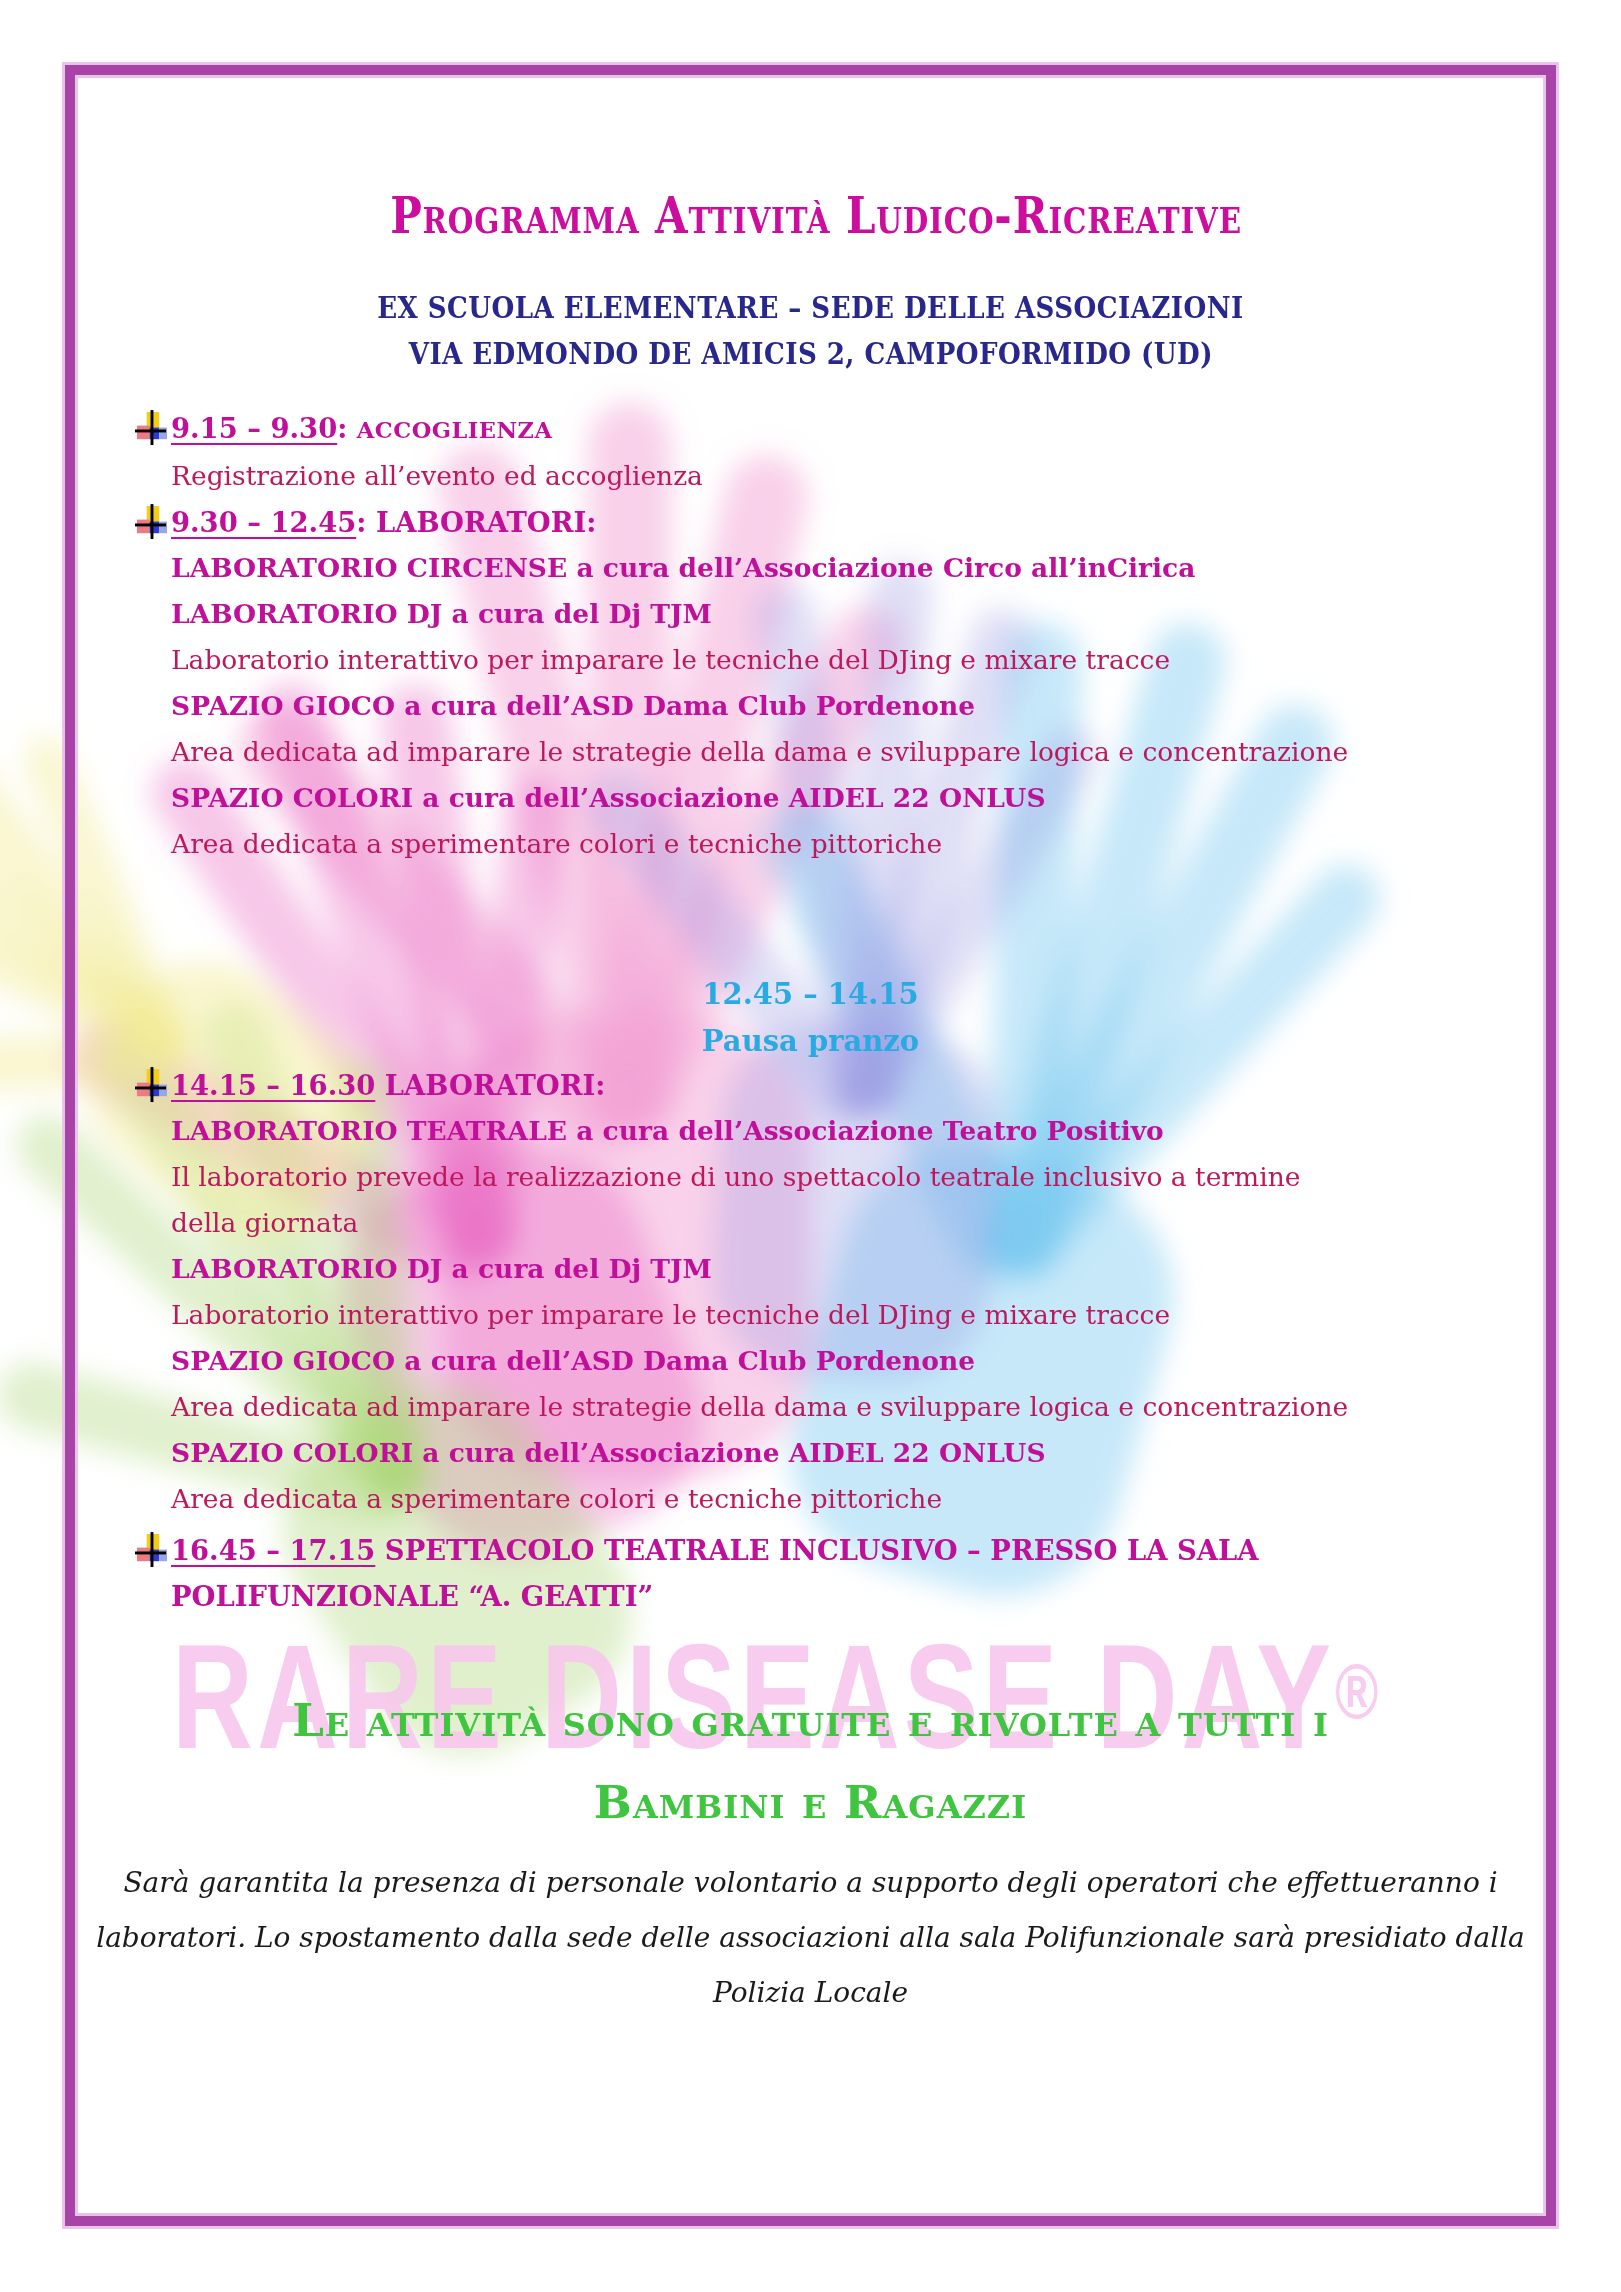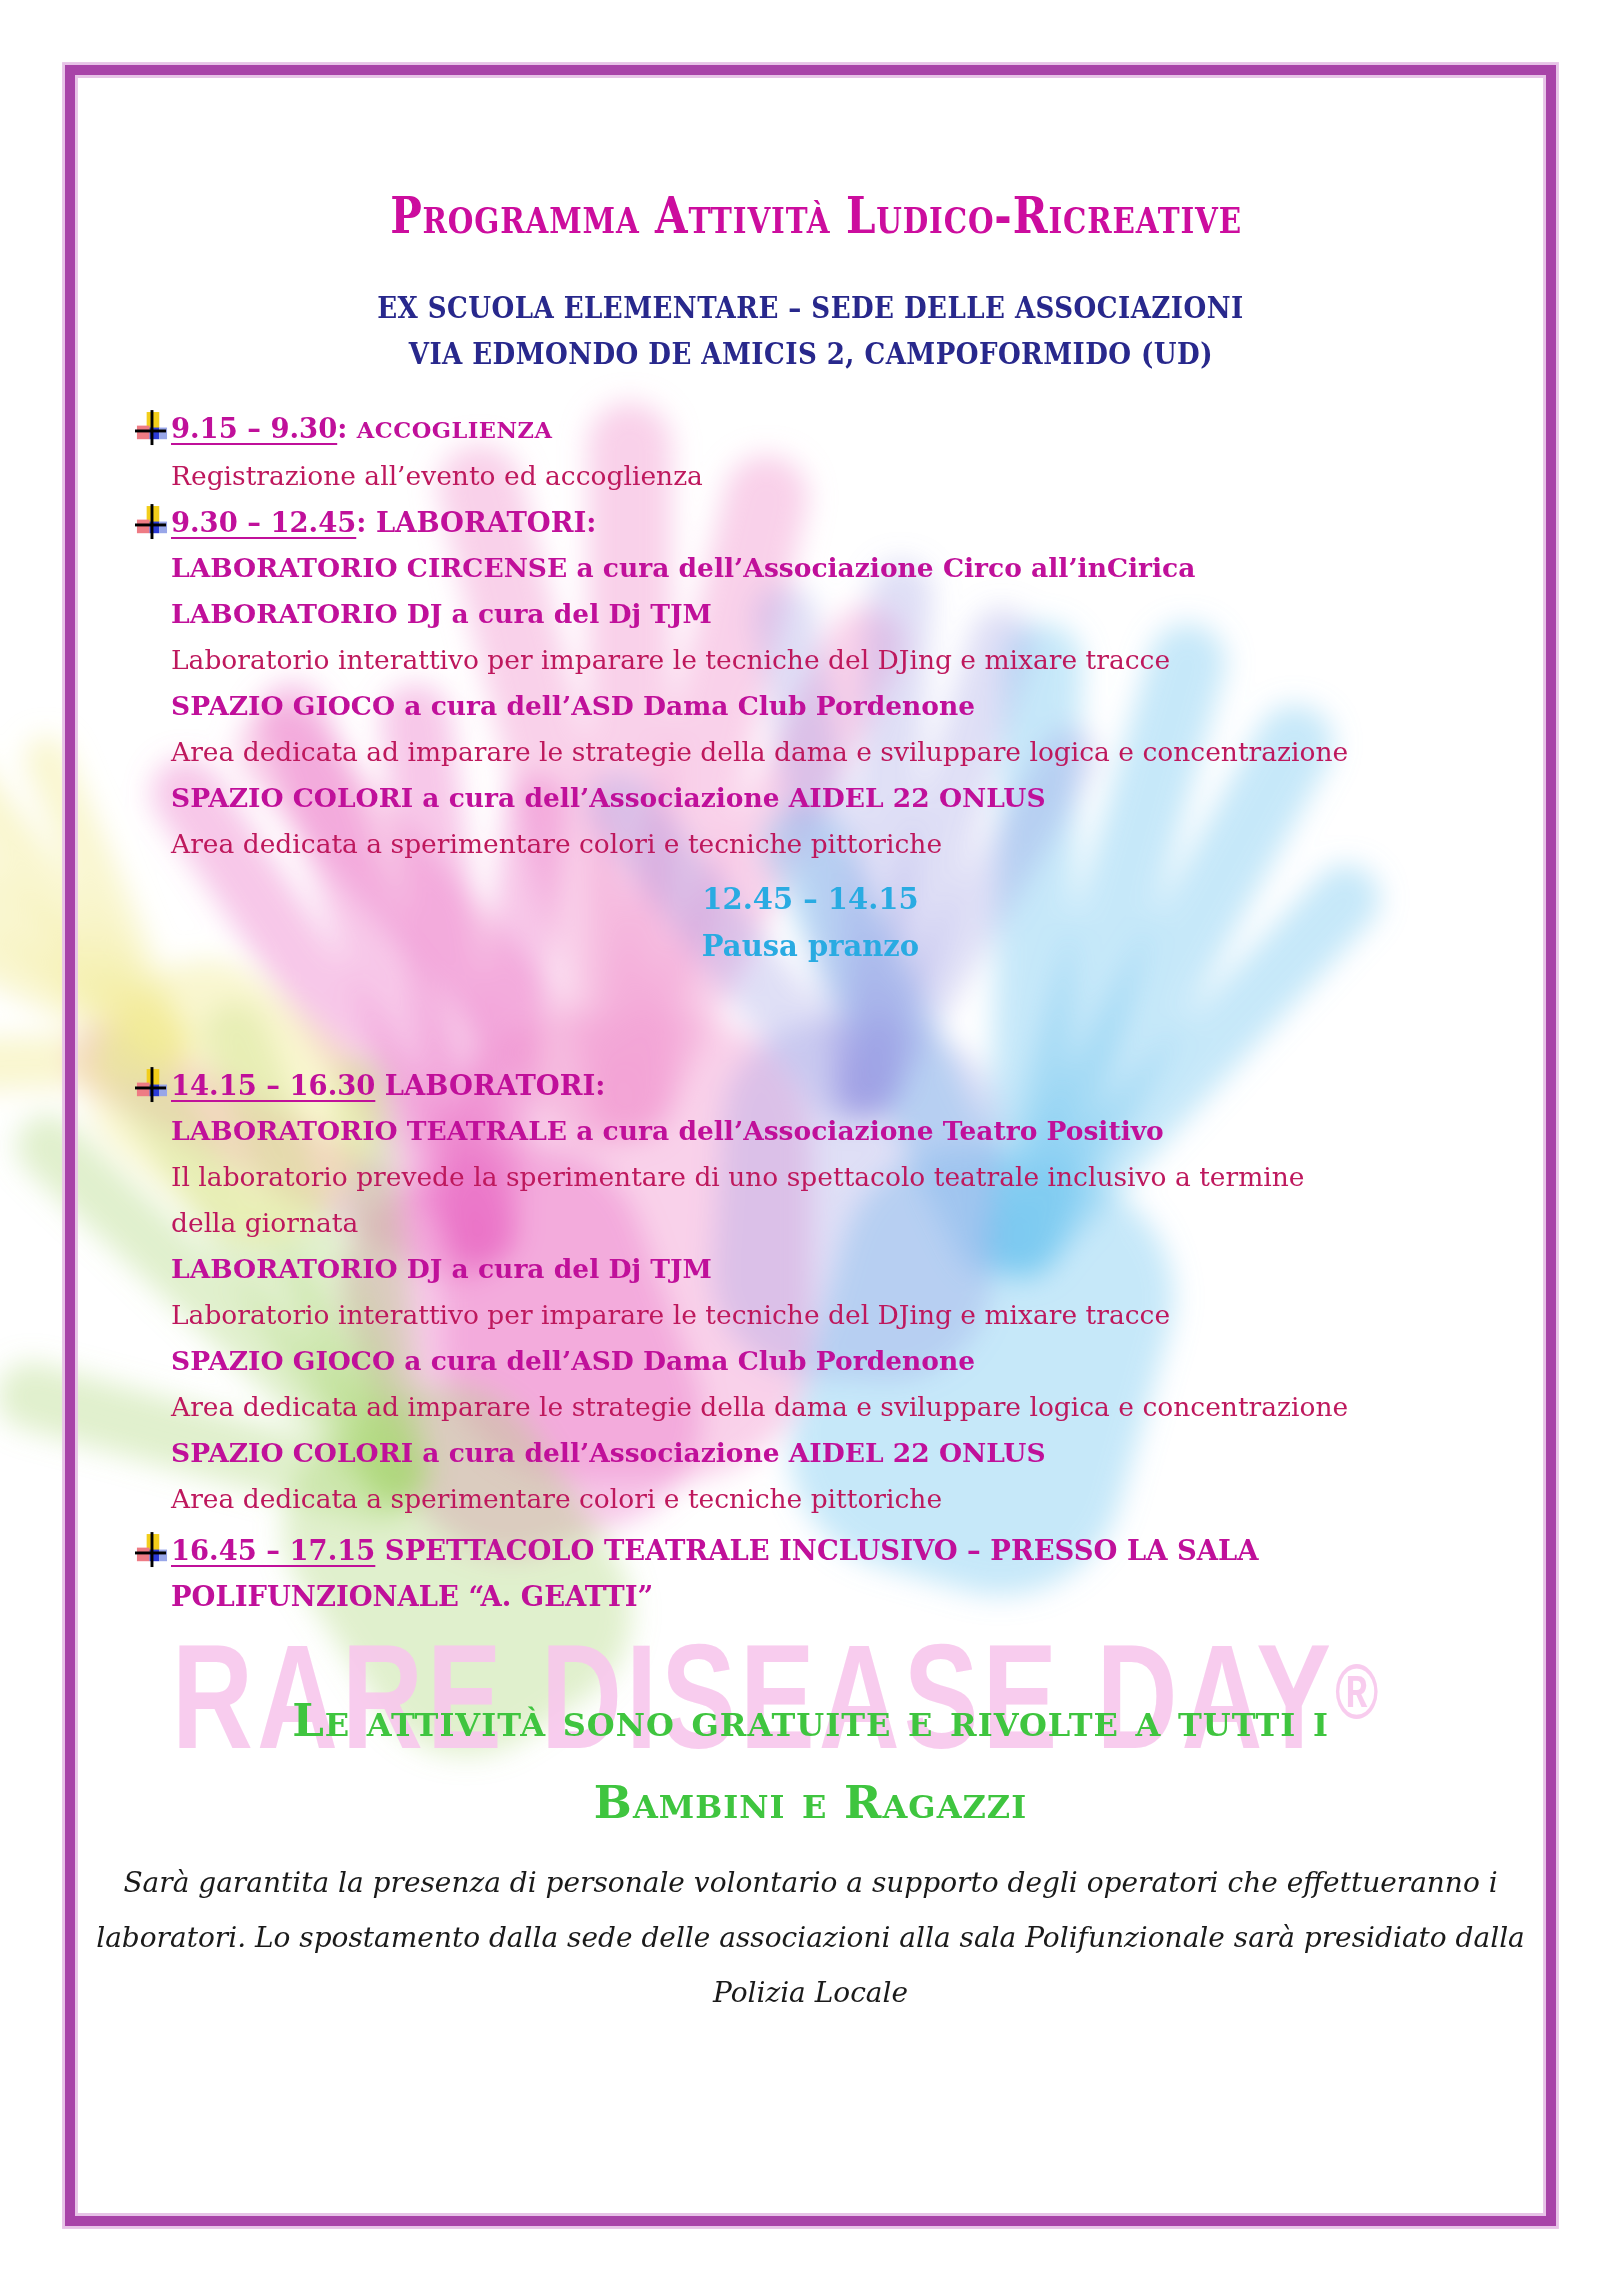--- a/index.html
+++ b/index.html
@@ -45,21 +45,21 @@
   #sched3{top:1527px;}
   .line{padding-left:36px; position:relative;}
   .timeline{color:#c0109a; font-weight:700; font-size:27.4px;}
   .time{text-decoration:underline; text-decoration-thickness:2px; text-underline-offset:4.9px;}
   .mini-caps{font-size:22.5px; letter-spacing:0.5px;}
   .heading{color:#c0109a; font-weight:700;}
   .body{color:#be185d;}
   .bullet{position:absolute; left:0; top:4.9px; width:33px; height:39px;}
   .wrap1200{max-width:1176px;}
   .wrap1260{max-width:1235px;}
-  #pause{top:876px; text-align:center; color:#29abe2; font-weight:700; font-size:29px; line-height:47px;}
+  #pause{top:971px; text-align:center; color:#29abe2; font-weight:700; font-size:29px; line-height:47px;}
   #green{top:1694px; text-align:center; color:#3fc53f;}
   #green .g1,#green .g2{font-variant:small-caps; font-weight:600; font-size:45px; letter-spacing:1px;}
   #green .g2{margin-top:29px;}
   #finale{
     top:1855px; left:90px; right:90px; text-align:center;
     font-style:italic; font-size:28px; line-height:55px; color:#1a1a1a;
   }
 </style>
 </head>
 <body>
@@ -149,21 +149,21 @@
         <rect x="12" y="2" width="13" height="18" fill="#f2ce1b"></rect>
         <rect x="2" y="16" width="13" height="14" fill="#ee7b84"></rect>
         <rect x="15" y="18" width="10" height="12" fill="#2b3bd6"></rect>
         <rect x="25" y="18" width="8" height="12" fill="#98a6e8"></rect>
         <rect x="16" y="0" width="3" height="36" fill="#000"></rect>
         <rect x="0" y="20" width="32" height="3" fill="#000"></rect>
       </svg>
       <span class="time">14.15 – 16.30</span><span> </span><span>LABORATORI:</span>
     </div>
     <div class="line heading">LABORATORIO TEATRALE a cura dell’Associazione Teatro Positivo</div>
-    <div class="line body wrap1200">Il laboratorio prevede la sperimentare di uno spettacolo teatrale inclusivo a termine della giornata</div>
+    <div class="line body wrap1200">Il laboratorio prevede la realizzazione di uno spettacolo teatrale inclusivo a termine della giornata</div>
     <div class="line heading">LABORATORIO DJ a cura del Dj TJM</div>
     <div class="line body">Laboratorio interattivo per imparare le tecniche del DJing e mixare tracce</div>
     <div class="line heading">SPAZIO GIOCO a cura dell’ASD Dama Club Pordenone</div>
     <div class="line body">Area dedicata ad imparare le strategie della dama e sviluppare logica e concentrazione</div>
     <div class="line heading">SPAZIO COLORI a cura dell’Associazione AIDEL 22 ONLUS</div>
     <div class="line body">Area dedicata a sperimentare colori e tecniche pittoriche</div>
   </div>
 
   <div id="sched3" class="sched">
     <div class="line timeline wrap1260">

